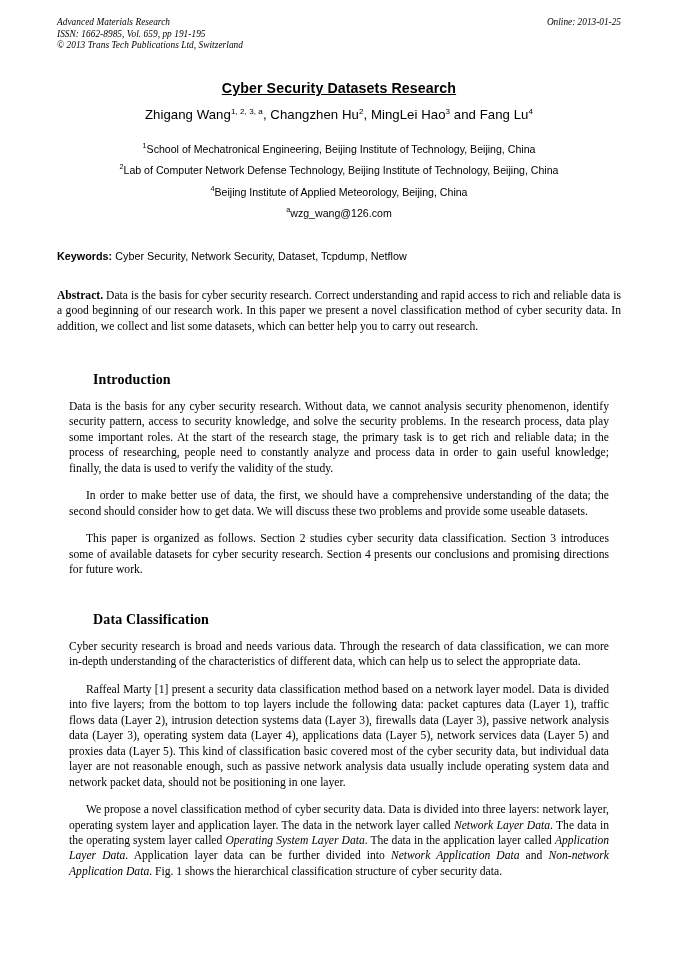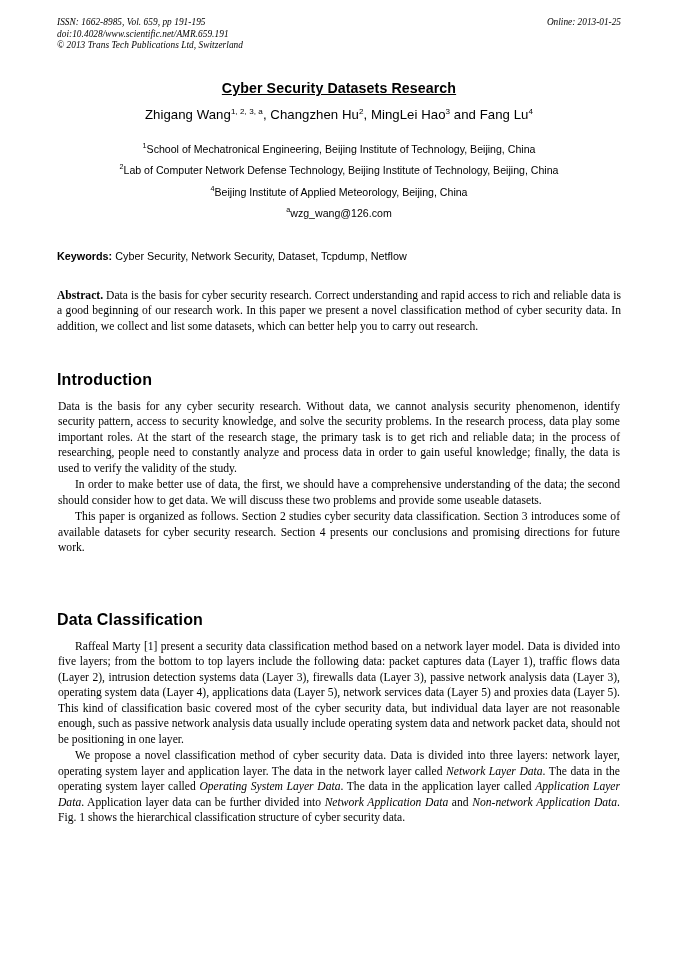--- a/index.html
+++ b/index.html
@@ -125,51 +125,52 @@
   }
   .abstract .abs-label { font-weight: bold; }
 
   
   .section {
     position: absolute;
     left: 57px;
     width: 564px;
   }
   .section-heading {
-    font-family: Liberation Sans, sans-serif;
+    font-family: Liberation Serif, serif;
     font-weight: bold;
-    font-size: 16px;
+    font-size: 14px;
     line-height: 14px;
     letter-spacing: 0.15px;
+    margin-left: 36px;
   }
   .body-par {
     font-size: 11.6px;
     line-height: 15.45px;
     text-align: justify;
     text-justify: inter-word;
-    margin: 1px;
+    margin: 12px;
   }
   .body-par.indent { text-indent: 17px; }
   .body-par em { font-style: italic; }
 
   #section-introduction { top: 373px; }
   #section-introduction .body-par-wrap { margin-top: 12px; }
 
   #section-data-classification { top: 613px; }
   #section-data-classification .body-par-wrap { margin-top: 12px; }
 </style>
 </head>
 <body>
 
 <div class="page">
 
   <div class="journal-header">
     <div class="journal-header-left">
+      <div>Advanced Materials Research</div>
       <div>ISSN: 1662-8985, Vol. 659, pp 191-195</div>
-      <div>doi:10.4028/www.scientific.net/AMR.659.191</div>
       <div>© 2013 Trans Tech Publications Ltd, Switzerland</div>
     </div>
     <div class="journal-header-right">Online: 2013-01-25</div>
   </div>
 
   <div class="title-block">
     <div class="paper-title">Cyber Security Datasets Research</div>
     <div class="author-line" id="author-list"><span>Zhigang Wang</span><sup>1, 2, 3, a</sup><span>, </span><span>Changzhen Hu</span><sup>2</sup><span>, </span><span>MingLei Hao</span><sup>3</sup><span> and </span><span>Fang Lu</span><sup>4</sup></div>
   </div>
 
@@ -195,18 +196,19 @@
     <div class="body-par-wrap">
         <p class="body-par"><span>Data is the basis for any cyber security research. Without data, we cannot analysis security phenomenon, identify security pattern, access to security knowledge, and solve the security problems. In the research process, data play some important roles. At the start of the research stage, the primary task is to get rich and reliable data; in the process of researching, people need to constantly analyze and process data in order to gain useful knowledge; finally, the data is used to verify the validity of the study.</span></p>
         <p class="body-par indent"><span>In order to make better use of data, the first, we should have a comprehensive understanding of the data; the second should consider how to get data. We will discuss these two problems and provide some useable datasets.</span></p>
         <p class="body-par indent"><span>This paper is organized as follows. Section 2 studies cyber security data classification. Section 3 introduces some of available datasets for cyber security research. Section 4 presents our conclusions and promising directions for future work.</span></p>
       </div>
   </div>
 
   <div class="section" id="section-data-classification">
     <div class="section-heading">Data Classification</div>
     <div class="body-par-wrap">
+        <p class="body-par"><span>Cyber security research is broad and needs various data. Through the research of data classification, we can more in-depth understanding of the characteristics of different data, which can help us to select the appropriate data.</span></p>
         <p class="body-par indent"><span>Raffeal Marty [1] present a security data classification method based on a network layer model. Data is divided into five layers; from the bottom to top layers include the following data: packet captures data (Layer 1), traffic flows data (Layer 2), intrusion detection systems data (Layer 3), firewalls data (Layer 3), passive network analysis data (Layer 3), operating system data (Layer 4), applications data (Layer 5), network services data (Layer 5) and proxies data (Layer 5). This kind of classification basic covered most of the cyber security data, but individual data layer are not reasonable enough, such as passive network analysis data usually include operating system data and network packet data, should not be positioning in one layer.</span></p>
         <p class="body-par indent"><span>We propose a novel classification method of cyber security data. Data is divided into three layers: network layer, operating system layer and application layer. The data in the network layer called </span><em>Network Layer Data</em><span>. The data in the operating system layer called </span><em>Operating System Layer Data</em><span>. The data in the application layer called </span><em>Application Layer Data</em><span>. Application layer data can be further divided into </span><em>Network Application Data</em><span> and </span><em>Non-network Application Data</em><span>. Fig. 1 shows the hierarchical classification structure of cyber security data.</span></p>
       </div>
   </div>
 
 </div>
 
 </body></html>

